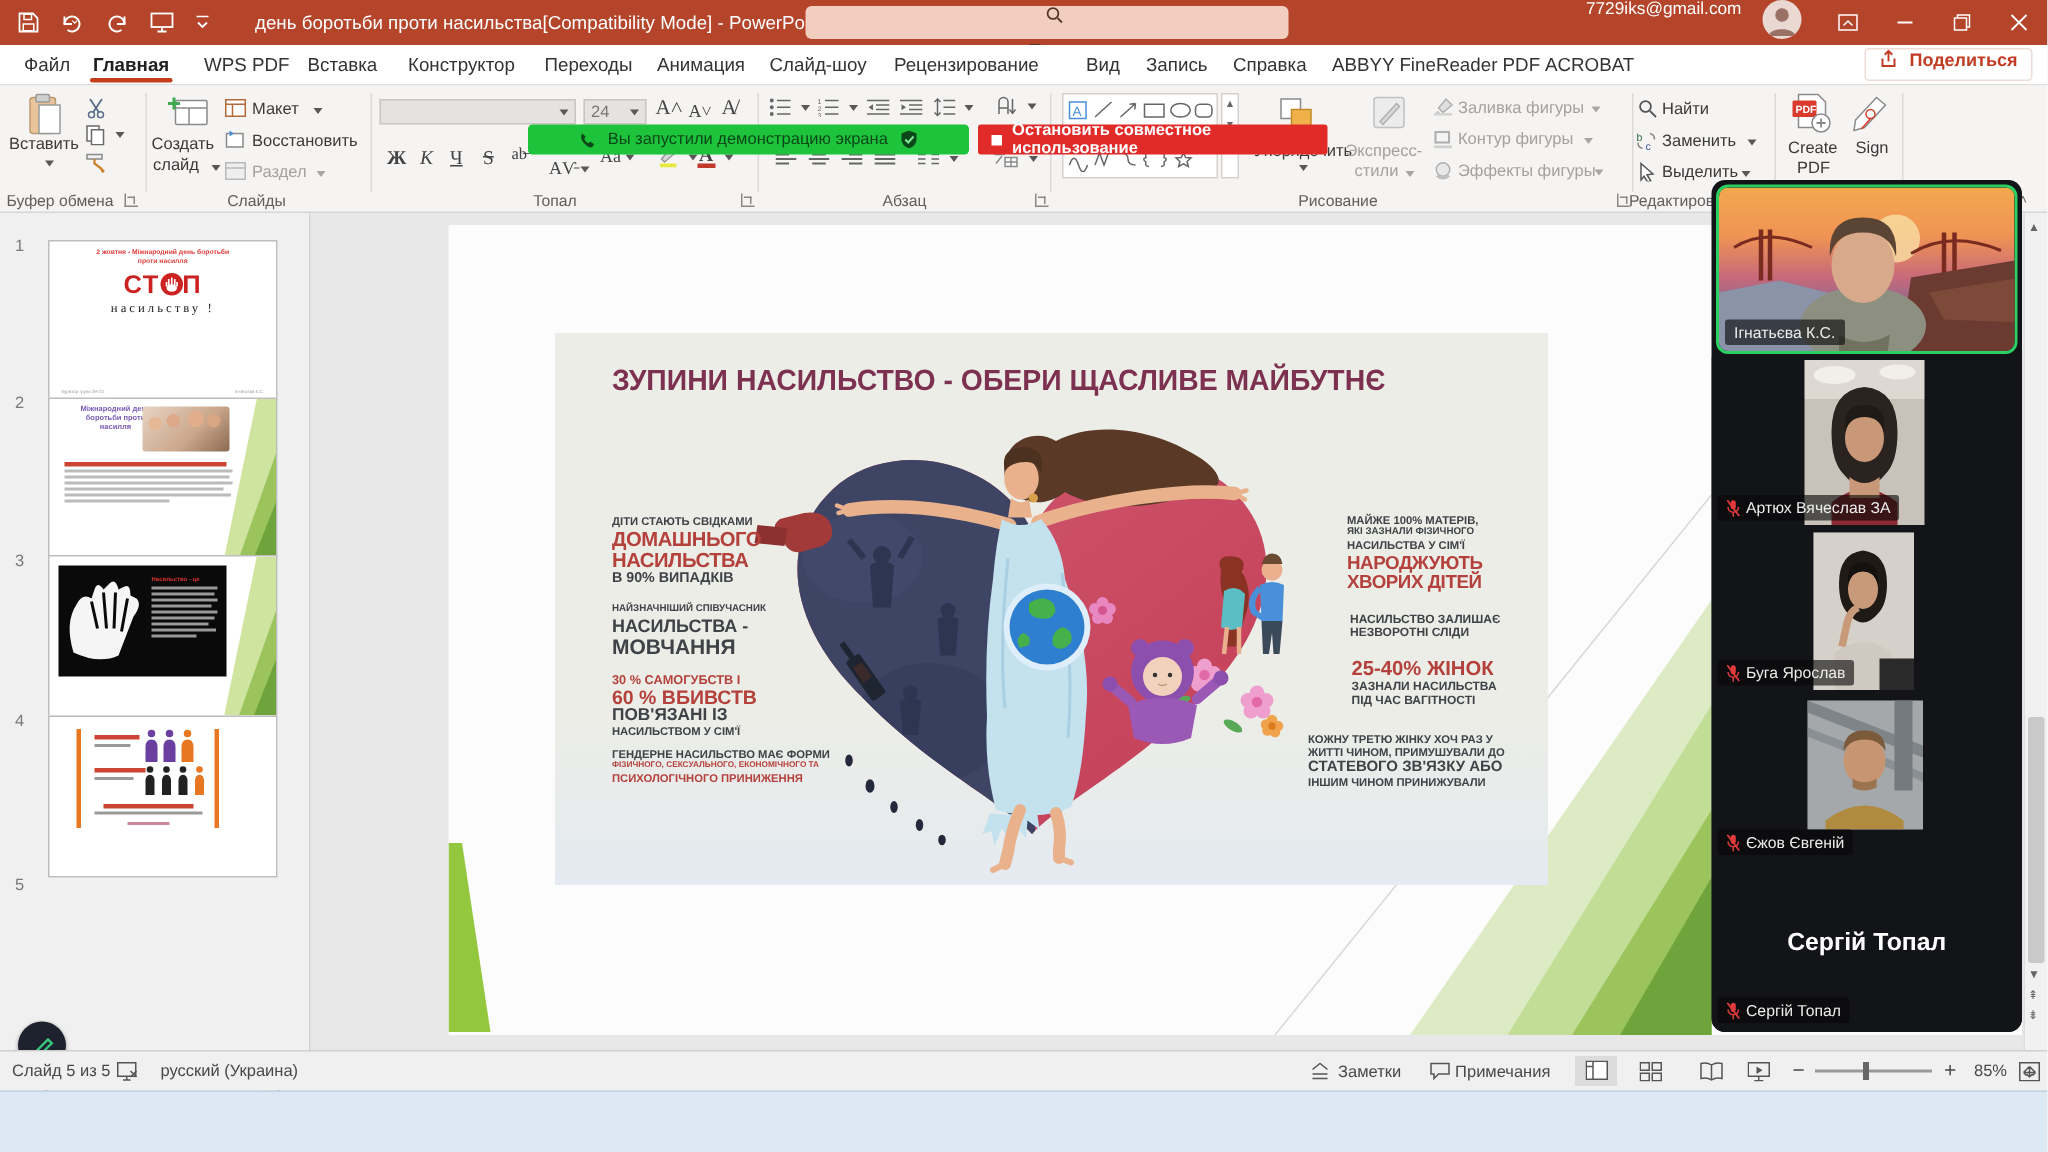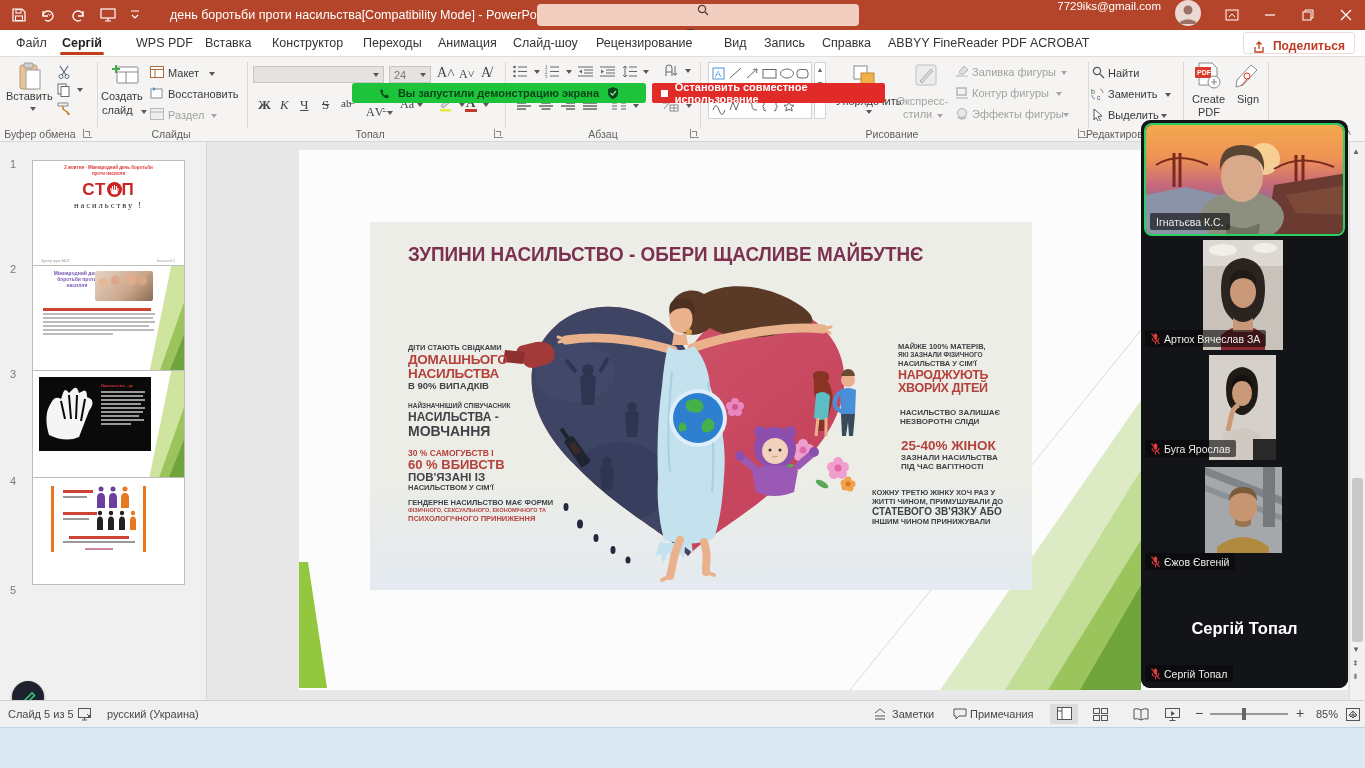--- a/index.html
+++ b/index.html
@@ -15,38 +15,38 @@
   #tb-search { left:537px; top:4px; width:322px; height:22px; background:#f2cec0; border-radius:4px; display:flex; align-items:center; padding-left:10px; gap:8px; color:#55352a; font-size:12.5px;flex-direction:column; }
   #tb-right { right:0; top:0; height:30px; display:flex; align-items:flex-start; }
   #tb-email { font-size:11.5px; color:#fff; margin-right:14px; }
   .winbtn { width:38px; height:30px; display:flex; align-items:center; justify-content:center; }
 
   
   #tabsrow { left:0; top:30px; width:1365px; height:27px; background:#fff; border-bottom:1px solid #e1dfdd; }
   .tab { position:absolute; top:0; height:26px; line-height:26px; font-size:12.5px; color:#333; }
   .tab.active { color:#1f1f1f; font-weight:bold; }
   .tab.active::after { content:""; position:absolute; left:-2px; right:-2px; bottom:1px; height:3px; background:#c43e1c; border-radius:2px; }
-  #share-btn { position:absolute; right:10px; top:2px; height:22px; border:1px solid #ecdcd5; border-radius:3px; display:flex; align-items:flex-end; gap:8px; padding:0 9px; color:#c13b22; font-size:12px; font-weight:bold; background:#fff; }
+  #share-btn { position:absolute; right:10px; top:2px; height:22px; border:1px solid #ecdcd5; border-radius:3px; display:flex; align-items:flex-start; gap:8px; padding:0 9px; color:#c13b22; font-size:12px; font-weight:bold; background:#fff; }
 
   
   #ribbon { left:0; top:57px; width:1365px; height:85px; background:#f5f4f3; border-bottom:1px solid #d8d6d4; }
   .rsep { position:absolute; top:5px; width:1px; height:66px; background:#dcdad8; }
   .rlabel { position:absolute; top:71px; font-size:10.5px; color:#605e5c; white-space:nowrap; }
   .rtxt { position:absolute; font-size:11px; color:#3b3a39; white-space:nowrap; }
   .rtxt.gray { color:#a3a2a0; }
   .chev { display:inline-block; width:0; height:0; border-left:3px solid transparent; border-right:3px solid transparent; border-top:4px solid #5a5856; vertical-align:middle; margin-left:3px; }
   .chev.gray { border-top-color:#a8a6a4; }
   .launcher { position:absolute; top:72px; width:9px; height:9px; border-left:1px solid #8a8886; border-bottom:1px solid #8a8886; }
   .launcher::after { content:""; position:absolute; right:2px; top:2px; width:4px; height:4px; border-right:1px solid #8a8886; border-top:1px solid #8a8886; }
   .combo { position:absolute; border:1px solid #c8c6c4; background:#e5e3e1; height:17px; font-size:11px; color:#7a7875; display:flex; align-items:center; padding:0 4px; justify-content:space-between; }
   .fmt { position:absolute; font-size:13px; color:#444; font-family:"Liberation Serif",serif; }
 
   
   #banner-green { left:352px; top:83px; width:294px; height:20px; background:#1dc43b; border-radius:3px; z-index:55; display:flex; align-items:center; justify-content:center; gap:8px; }
-  #banner-green span { color:#0b4718; font-size:11px; font-weight:bold; }
+  #banner-green span { color:#0b4718; font-size:11px; font-weight:normal; }
   #banner-red { left:652px; top:83px; width:233px; height:20px; background:#e12b29; z-index:55; display:flex; align-items:center; gap:7px; padding-left:9px; border-radius:2px; }
   #banner-red span { color:#fff; font-size:11px; font-weight:bold; }
   .stopsq { width:7px; height:7px; background:#fff; }
 
   
   #thumbpanel { left:0; top:142px; width:207px; height:558px; background:#f0f0f0; border-right:1px solid #d4d4d4; }
   .thumbnum { position:absolute; left:10px; font-size:11px; color:#7a7a7a; }
   .thumb { position:absolute; left:32px; width:153px; height:108px; background:#fff; border:1px solid #bdbdbd; overflow:hidden; }
   .facet-mini { position:absolute; right:0; top:0; width:100%; height:100%; }
   #thumb5box { position:absolute; left:30px; top:580px; width:157px; height:93px; border:2px solid #7b2020; background:#fff; }
@@ -147,21 +147,21 @@
       <span class="winbtn">
           <svg width="12" height="12" viewBox="0 0 12 12">
             <path d="M1 1 L11 11 M11 1 L1 11" stroke="#fff" stroke-width="1.2"></path>
           </svg>
         </span>
     </div>
   </div>
 
   <div id="tabsrow" class="abs">
     <span class="tab" style="left:16px">Файл</span>
-    <span class="tab active" style="left:62px">Сергій</span>
+    <span class="tab active" style="left:62px">Главная</span>
     <span class="tab" style="left:136px">WPS PDF</span>
     <span class="tab" style="left:205px">Вставка</span>
     <span class="tab" style="left:272px">Конструктор</span>
     <span class="tab" style="left:363px">Переходы</span>
     <span class="tab" style="left:438px">Анимация</span>
     <span class="tab" style="left:513px">Слайд-шоу</span>
     <span class="tab" style="left:596px">Рецензирование</span>
     <span class="tab" style="left:724px">Вид</span>
     <span class="tab" style="left:764px">Запись</span>
     <span class="tab" style="left:822px">Справка</span>

